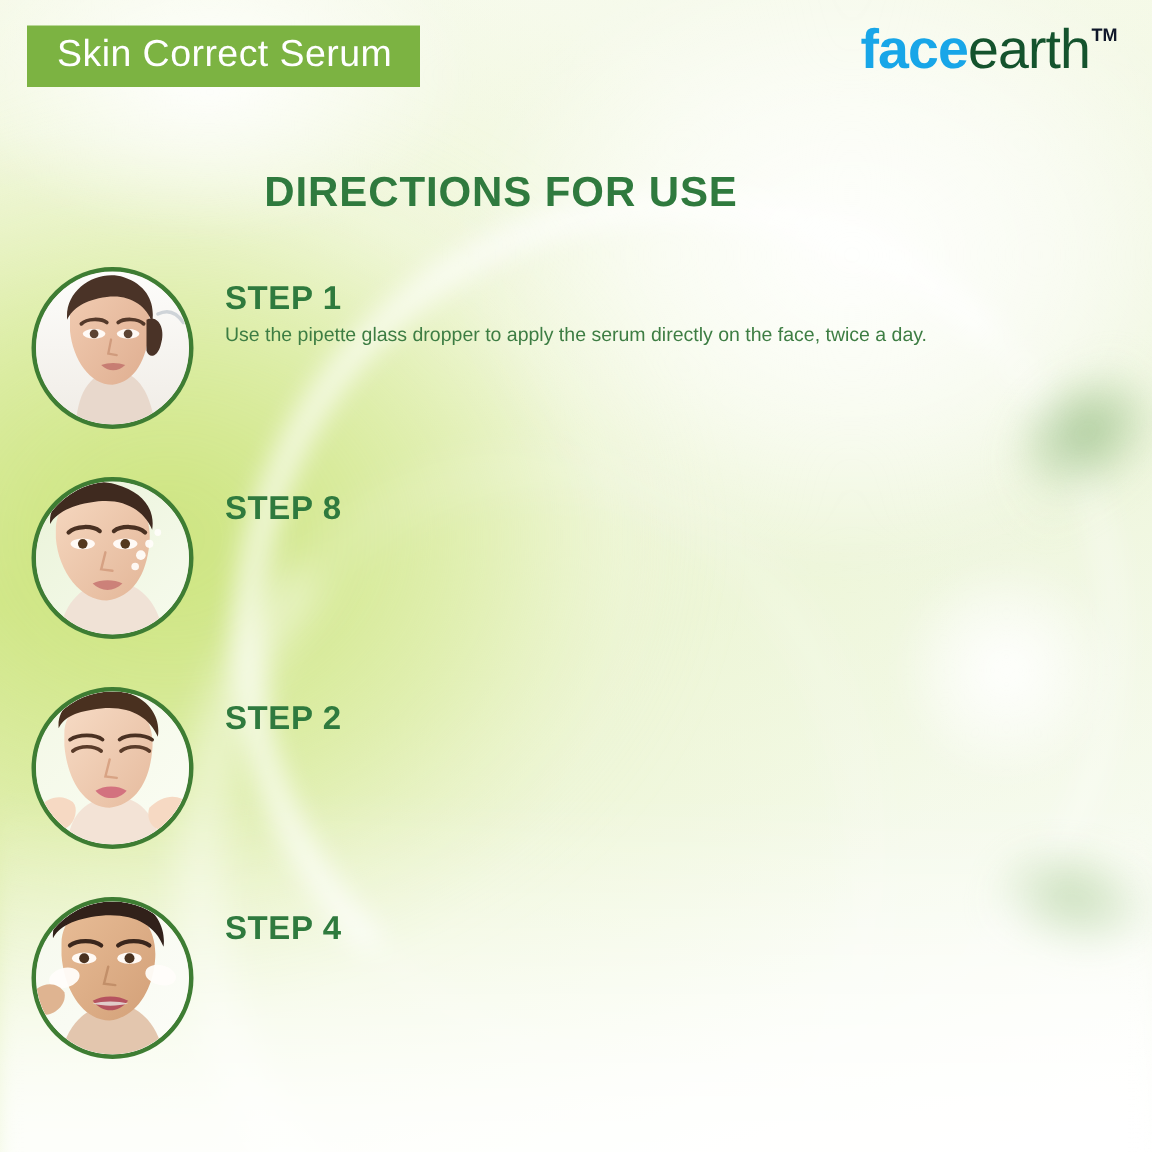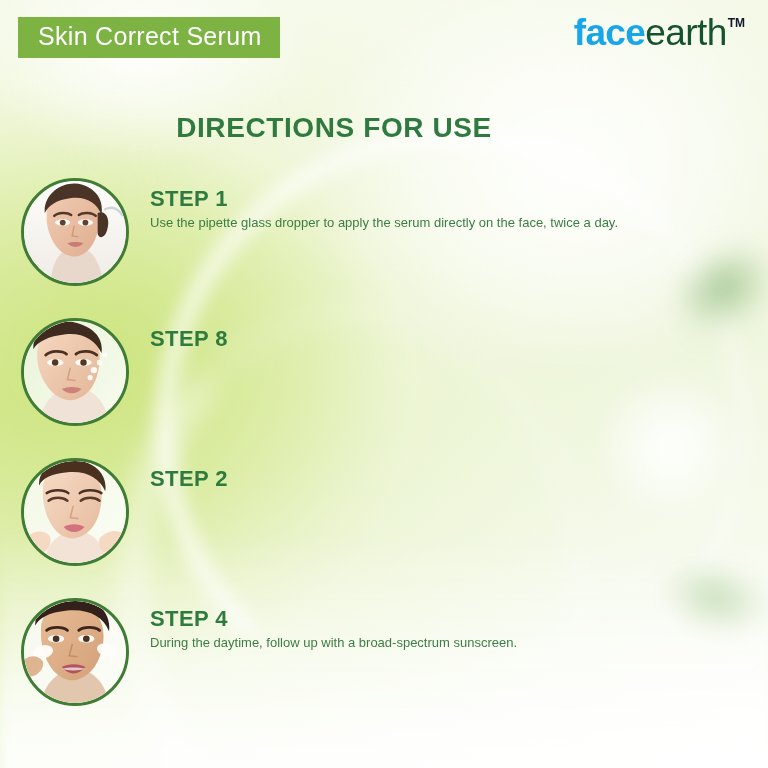--- a/index.html
+++ b/index.html
@@ -424,18 +424,17 @@
               <path d="M40 72 C47 70 58 70 65 72 C58 74 47 74 40 72 Z" fill="#e8e2de" opacity="0.85"></path>
               <ellipse cx="20" cy="54" rx="11" ry="7" fill="#fffdfa" opacity="0.95" transform="rotate(-16 20 54)"></ellipse>
               <ellipse cx="88" cy="52" rx="11" ry="7" fill="#fffdfa" opacity="0.95" transform="rotate(14 88 52)"></ellipse>
               <path d="M0 62 C8 56 16 58 20 64 C22 72 14 80 6 80 C0 80 -2 70 0 62 Z" fill="#dfb491"></path>
             </svg>
           </div>
         </div>
       </div>
       <div class="step-text">
         <div class="step-label">STEP 4</div>
-        <div class="step-desc">During the daytime, follow up with a broad-spectrum sunscreen.</div>
       </div>
     </div>
 
   </div>
 </div>
 
 </body></html>

